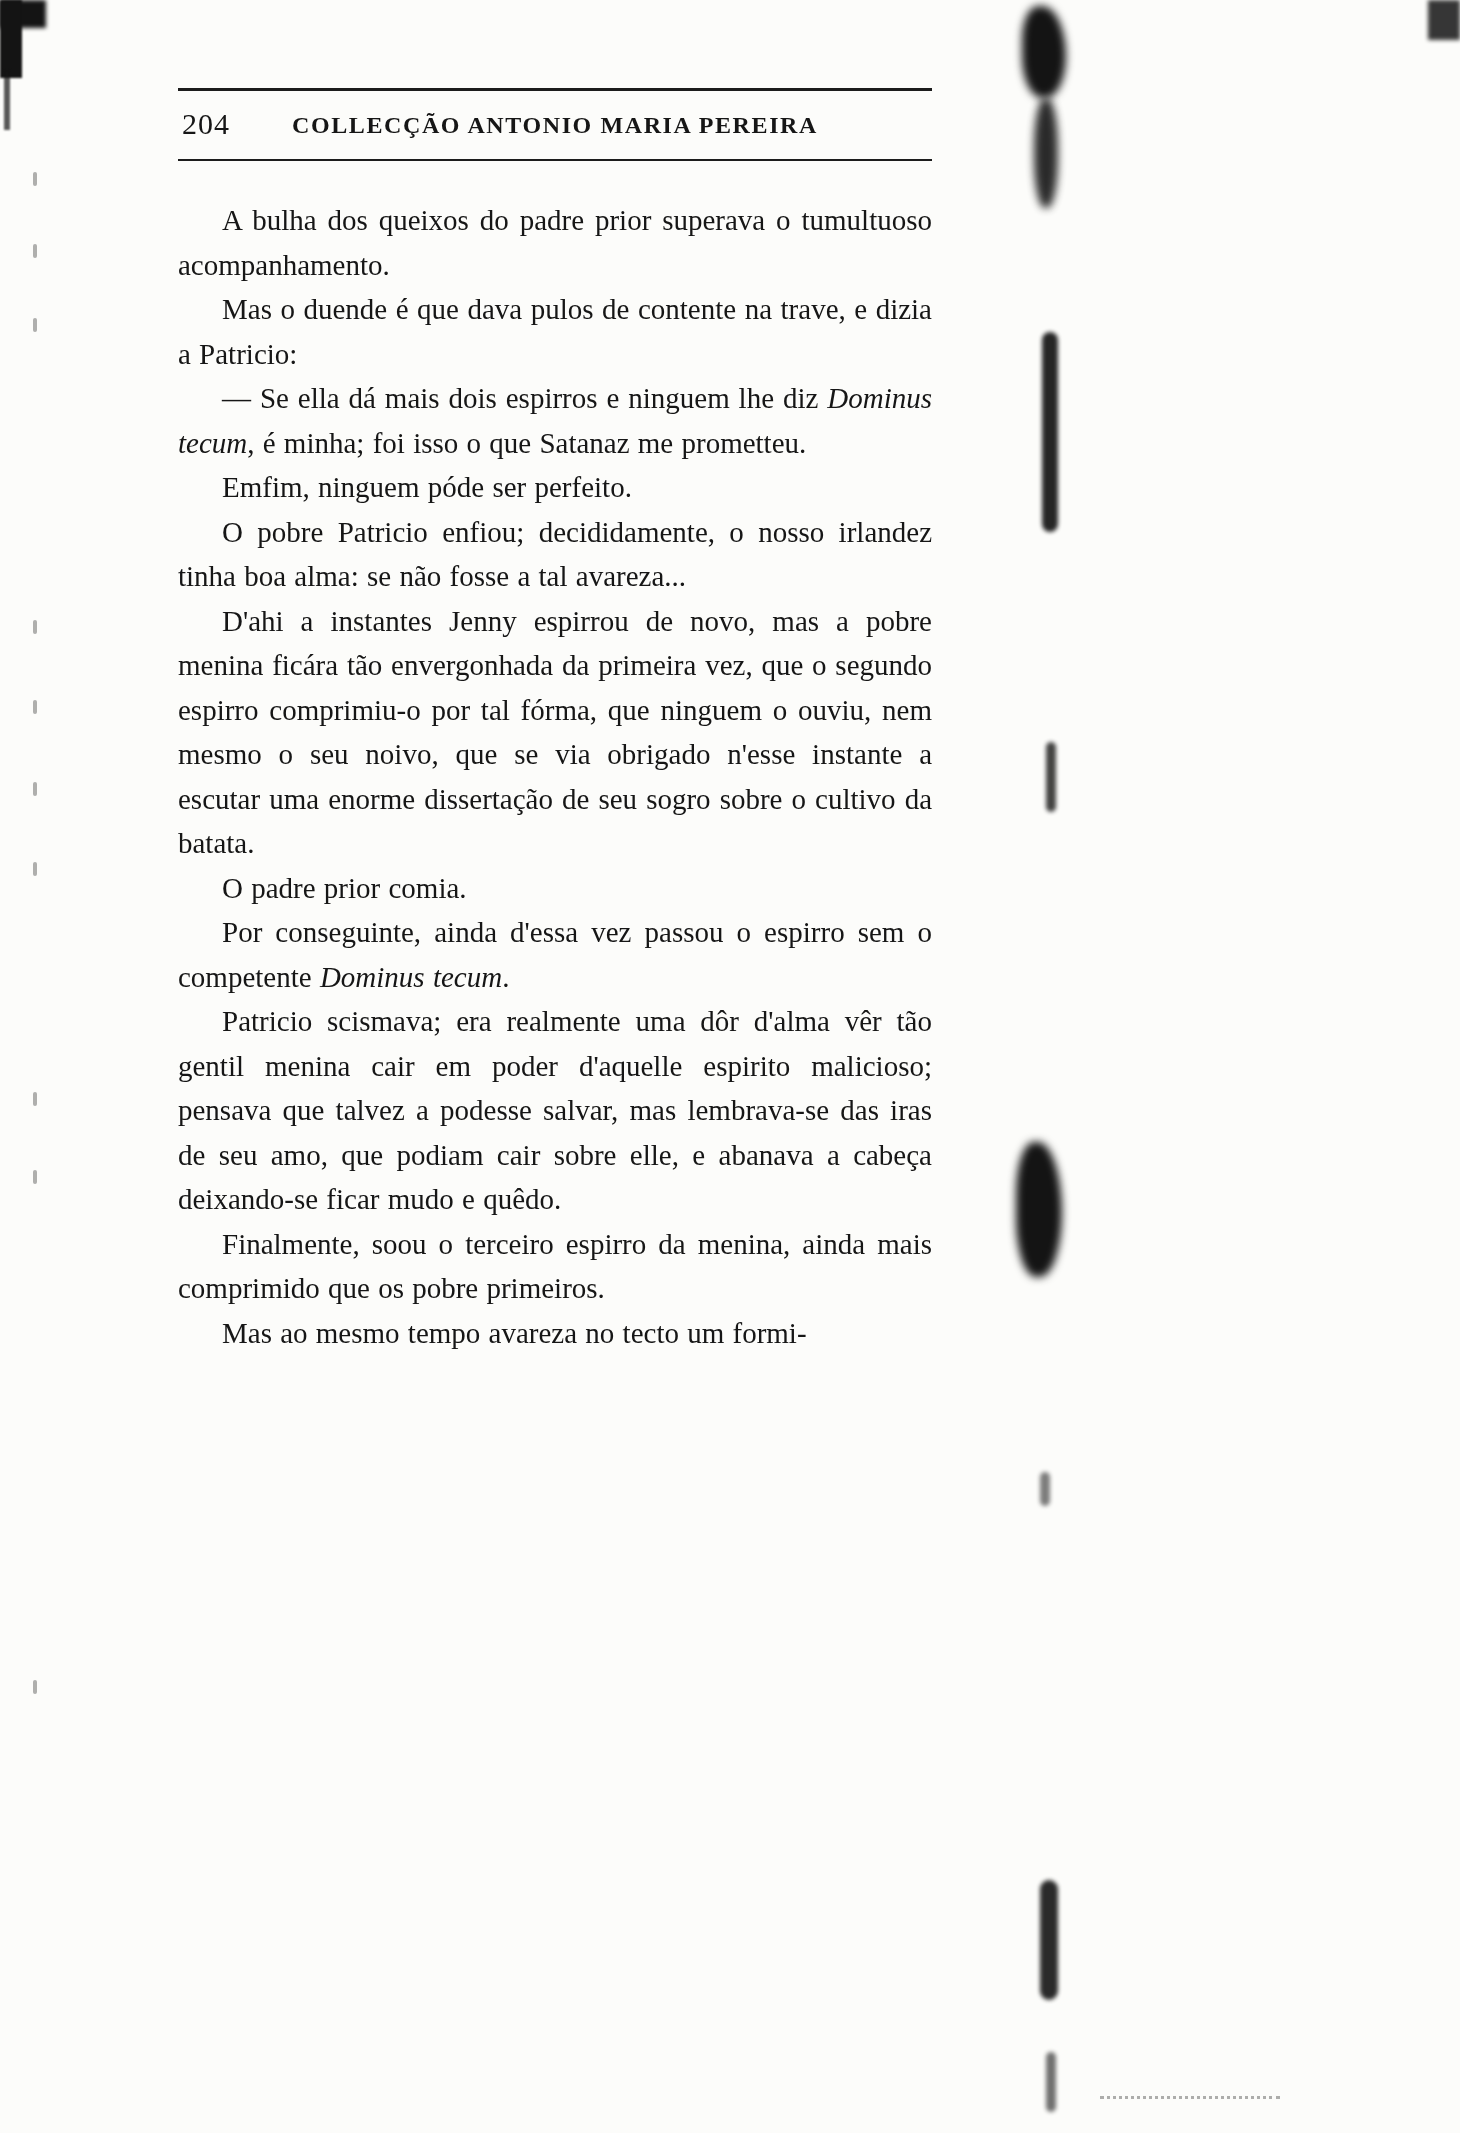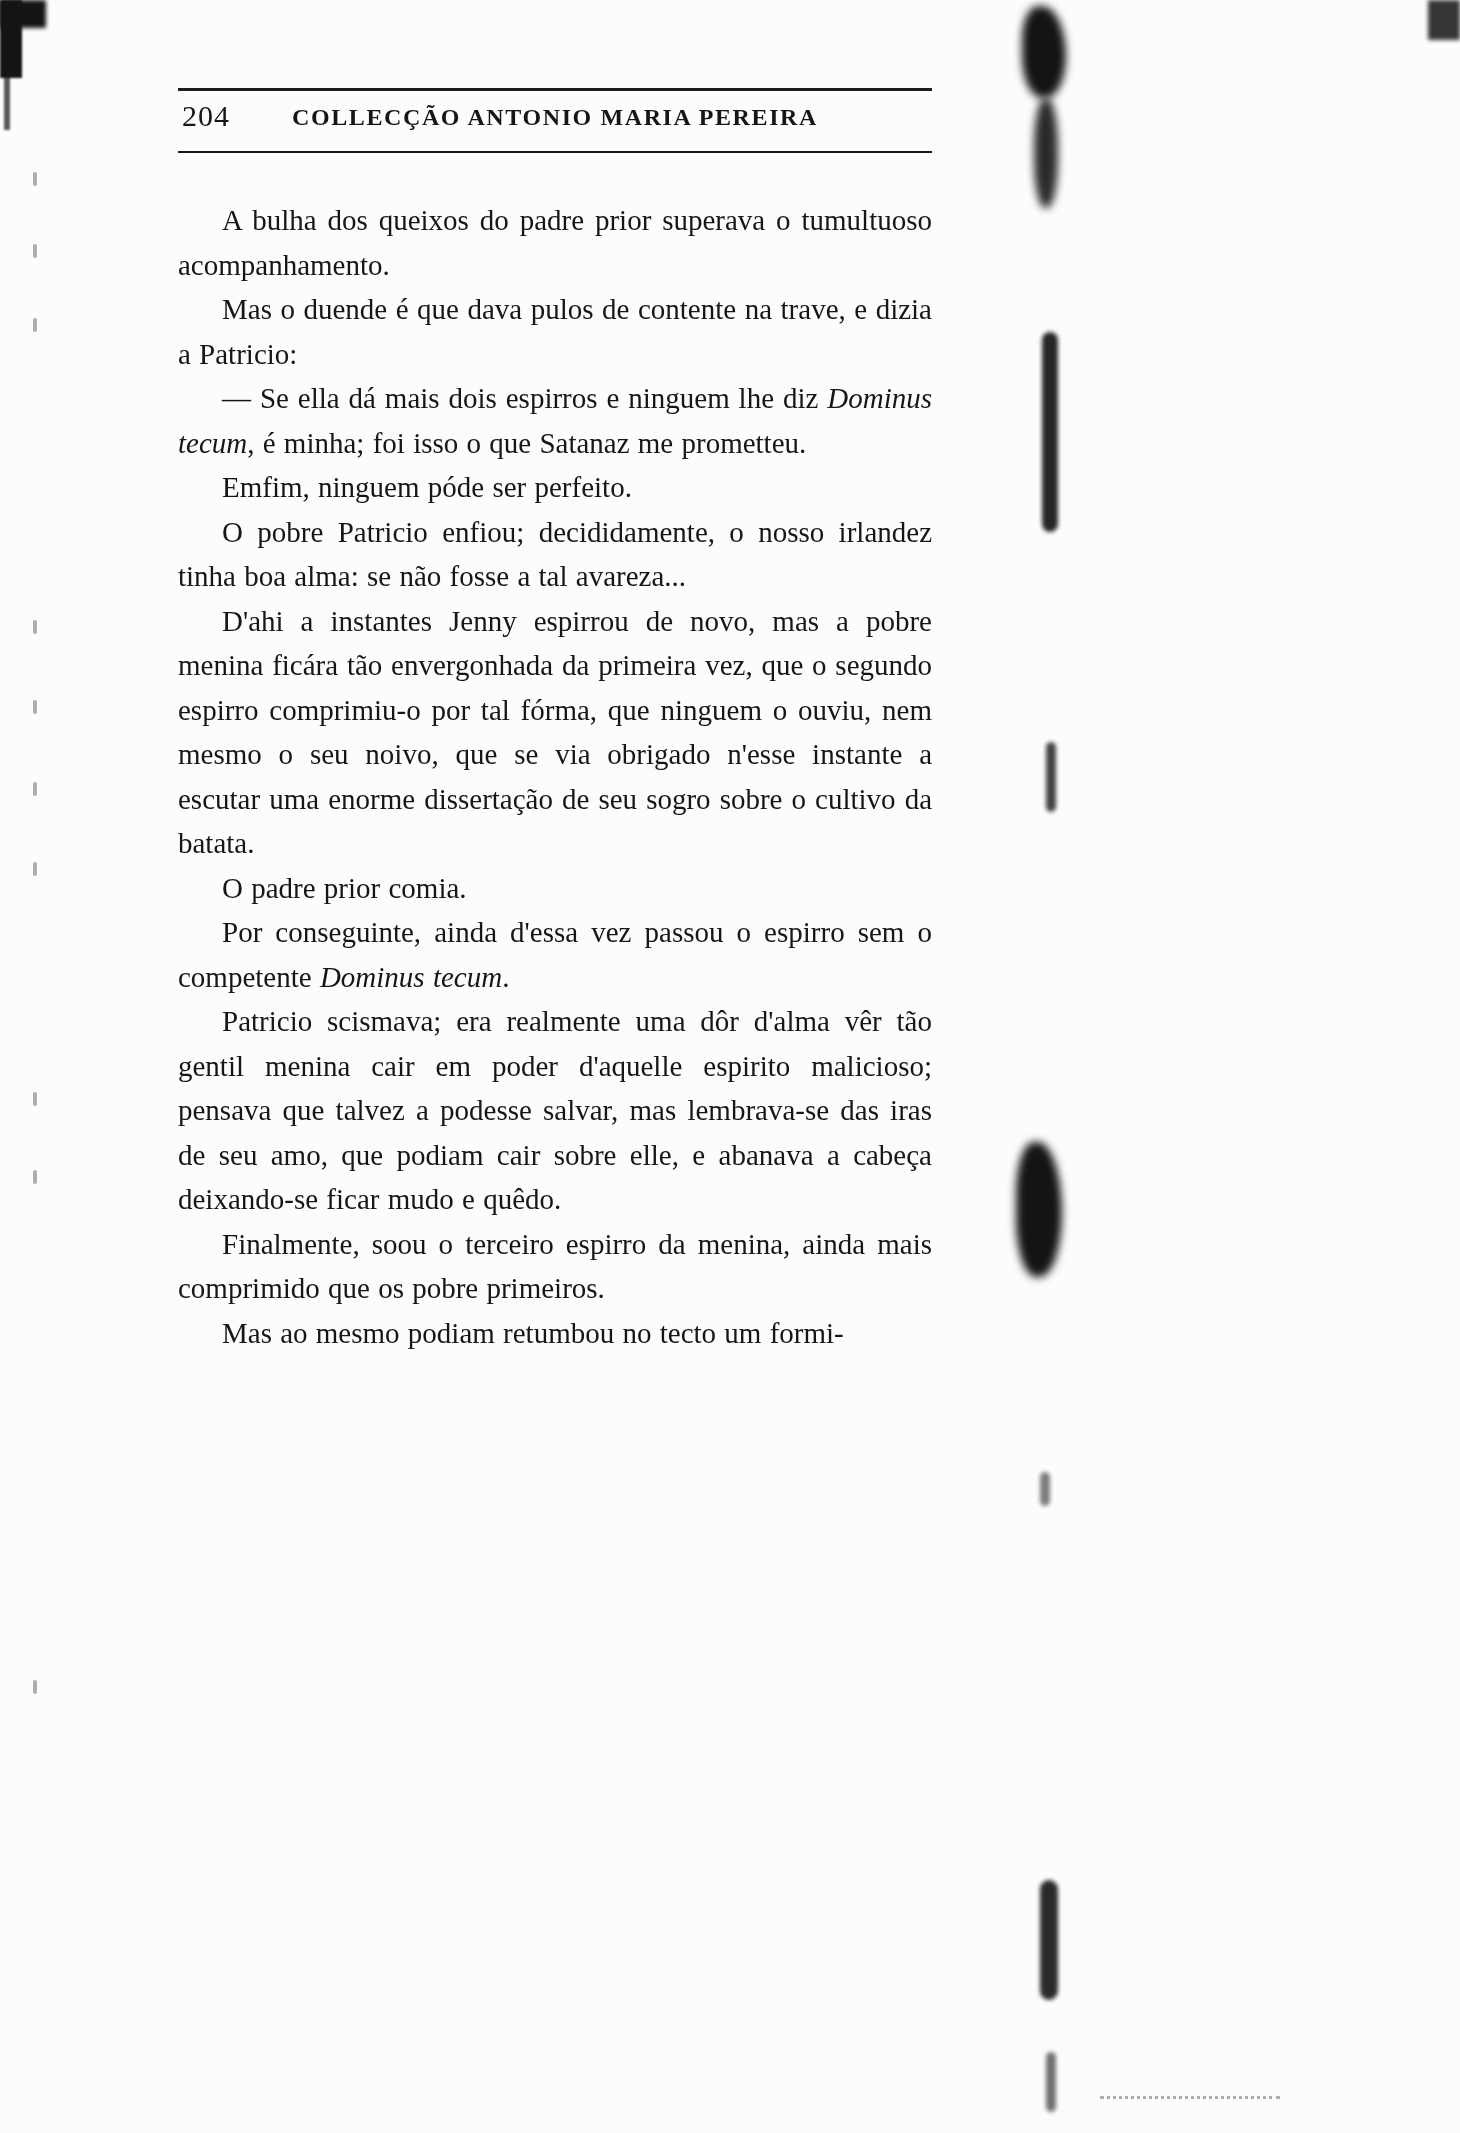--- a/index.html
+++ b/index.html
@@ -28,21 +28,21 @@
   .rule {
     border: none;
     background: #1c1c1c;
     margin: 0;
   }
   .rule-top { height: 3px; }
   .rule-bottom { height: 2px; margin-top: 10px; }
   .header-row {
     position: relative;
     height: 42px;
-    margin-top: 8px;
+    margin-top: 16px;
   }
   .page-number {
     position: absolute;
     left: 4px;
     top: 0;
     font-size: 30px;
     letter-spacing: 1px;
   }
   .running-title {
     position: absolute;
@@ -165,16 +165,16 @@
       <p><span>A bulha dos queixos do padre prior superava o tumultuoso acompanhamento.</span></p>
       <p><span>Mas o duende é que dava pulos de contente na trave, e dizia a Patricio:</span></p>
       <p><span>— Se ella dá mais dois espirros e ninguem lhe diz </span><i>Dominus tecum</i><span>, é minha; foi isso o que Satanaz me prometteu.</span></p>
       <p><span>Emfim, ninguem póde ser perfeito.</span></p>
       <p><span>O pobre Patricio enfiou; decididamente, o nosso irlandez tinha boa alma: se não fosse a tal avareza...</span></p>
       <p><span>D'ahi a instantes Jenny espirrou de novo, mas a pobre menina ficára tão envergonhada da primeira vez, que o segundo espirro comprimiu-o por tal fórma, que ninguem o ouviu, nem mesmo o seu noivo, que se via obrigado n'esse instante a escutar uma enorme dissertação de seu sogro sobre o cultivo da batata.</span></p>
       <p><span>O padre prior comia.</span></p>
       <p><span>Por conseguinte, ainda d'essa vez passou o espirro sem o competente </span><i>Dominus tecum</i><span>.</span></p>
       <p><span>Patricio scismava; era realmente uma dôr d'alma vêr tão gentil menina cair em poder d'aquelle espirito malicioso; pensava que talvez a podesse salvar, mas lembrava-se das iras de seu amo, que podiam cair sobre elle, e abanava a cabeça deixando-se ficar mudo e quêdo.</span></p>
       <p><span>Finalmente, soou o terceiro espirro da menina, ainda mais comprimido que os pobre primeiros.</span></p>
-      <p><span>Mas ao mesmo podiam retumbou no tecto um formi-</span></p>
+      <p><span>Mas ao mesmo tempo avareza no tecto um formi-</span></p>
     </main>
 
 </div>
 
 </body></html>

